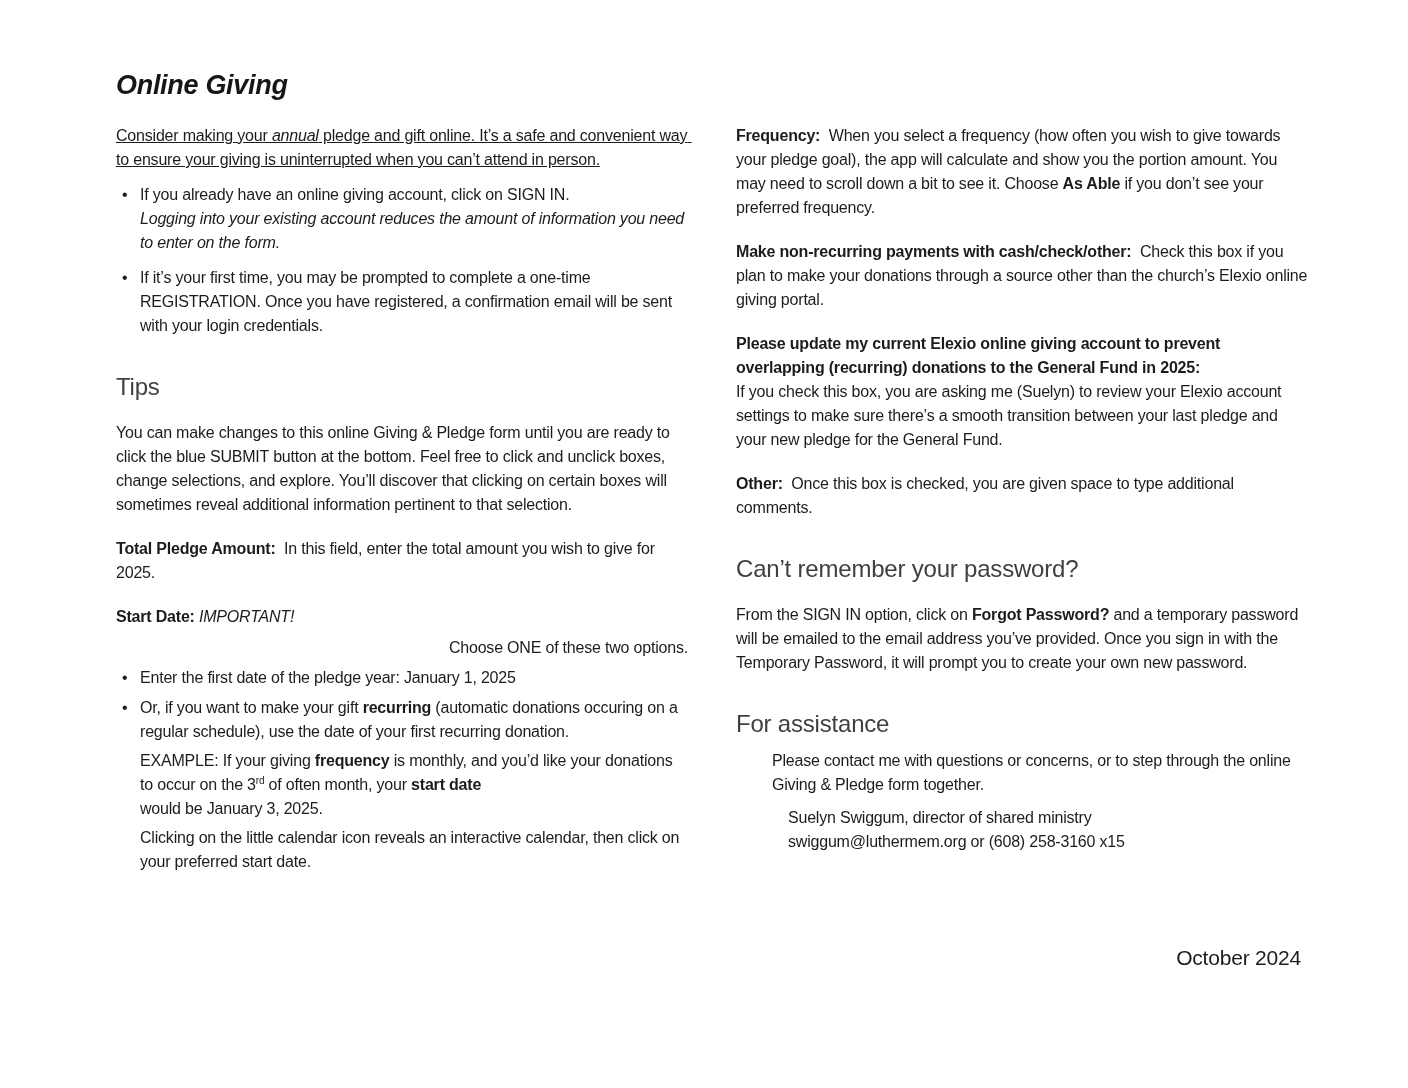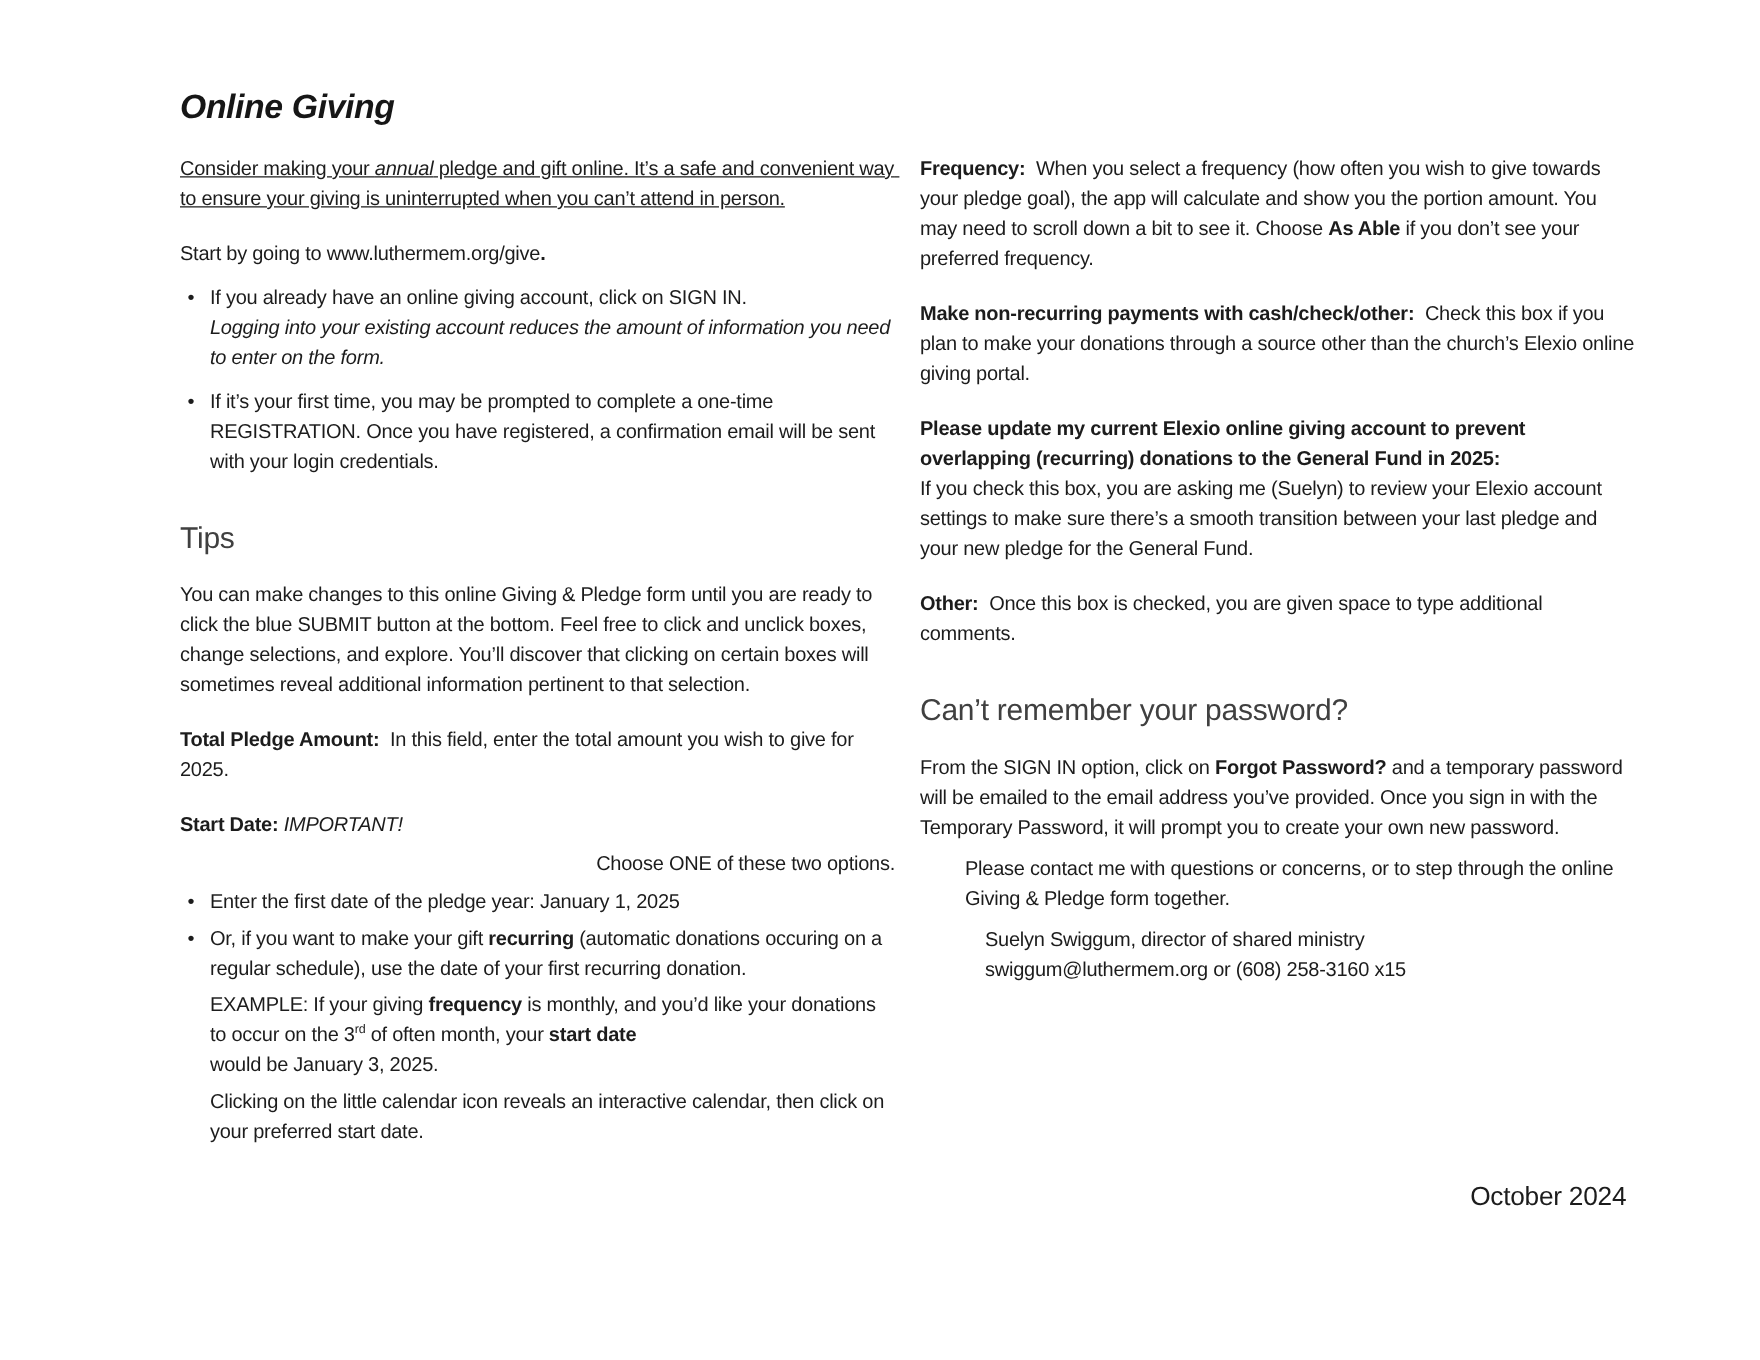--- a/index.html
+++ b/index.html
@@ -12,21 +12,21 @@
     overflow: hidden;
   }
   .page { position: absolute; inset: 0; background: #ffffff; }
   .col {
     position: absolute;
     width: 572px;
     font-size: 16px;
     line-height: 24px;
     letter-spacing: -0.2px;
   }
-  .col-left  { left: 116px; top: 68px; margin-left: 28px; }
+  .col-left  { left: 116px; top: 68px; }
   .col-right { left: 736px; top: 124px; }
 
   .block { margin: 0; white-space: pre-wrap; }
   .col > .block:first-child { margin-top: 0; }
 
   .title {
     font-size: 27px; line-height: 34px;
     font-weight: bold; font-style: italic;
     letter-spacing: -0.3px;
     color: #161616;
@@ -63,37 +63,37 @@
     letter-spacing: -0.2px;
   }
 </style>
 </head>
 <body>
 
 <div class="page">
   <div class="col col-left">
       <div class="block title"><span class="">Online Giving</span></div>
       <div class="block para"><span class="">Consider making your </span><span class="i">annual</span><span class=""> pledge and gift online. It’s a safe and convenient way to ensure your giving is uninterrupted when you can’t attend in person.</span></div>
-      <div class="block para"><span class="">Start by going to www.luthermem.org/give</span><span class="b">.</span></div>
       <div class="block bullet"><span class="marker">•</span><span class="">If you already have an online giving account, click on SIGN IN.</span><br><span class="i">Logging into your existing account reduces the amount of information you need to enter on the form.</span></div>
       <div class="block bullet"><span class="marker">•</span><span class="">If it’s your first time, you may be prompted to complete a one-time REGISTRATION. Once you have registered, a confirmation email will be sent with your login credentials.</span></div>
       <div class="block heading"><span class="">Tips</span></div>
       <div class="block para"><span class="">You can make changes to this online Giving &amp; Pledge form until you are ready to click the blue SUBMIT button at the bottom. Feel free to click and unclick boxes, change selections, and explore. You’ll discover that clicking on certain boxes will sometimes reveal additional information pertinent to that selection.</span></div>
       <div class="block para"><span class="b">Total Pledge Amount:</span><span class="">  In this field, enter the total amount you wish to give for 2025.</span></div>
       <div class="block para"><span class="b">Start Date:</span><span class=""> </span><span class="i">IMPORTANT!</span></div>
       <div class="block para para-tight"><span class="">Choose ONE of these two options.</span></div>
       <div class="block bullet bullet-tight"><span class="marker">•</span><span class="">Enter the first date of the pledge year: January 1, 2025</span></div>
       <div class="block bullet bullet-tight"><span class="marker">•</span><span class="">Or, if you want to make your gift </span><span class="b">recurring</span><span class=""> (automatic donations occuring on a regular schedule), use the date of your first recurring donation.</span></div>
       <div class="block example"><span class="">EXAMPLE: If your giving </span><span class="b">frequency</span><span class=""> is monthly, and you’d like your donations to occur on the 3</span><span class="sup">rd</span><span class=""> of often month, your </span><span class="b">start date</span><br><span class="">would be January 3, 2025.</span></div>
       <div class="block example"><span class="">Clicking on the little calendar icon reveals an interactive calendar, then click on your preferred start date.</span></div>
     </div>
   <div class="col col-right">
       <div class="block para"><span class="b">Frequency:</span><span class="">  When you select a frequency (how often you wish to give towards your pledge goal), the app will calculate and show you the portion amount. You may need to scroll down a bit to see it. Choose </span><span class="b">As Able</span><span class=""> if you don’t see your preferred frequency.</span></div>
       <div class="block para"><span class="b">Make non-recurring payments with cash/check/other:</span><span class="">  Check this box if you plan to make your donations through a source other than the church’s Elexio online giving portal.</span></div>
       <div class="block para"><span class="b">Please update my current Elexio online giving account to prevent overlapping (recurring) donations to the General Fund in 2025:</span><br><span class="">If you check this box, you are asking me (Suelyn) to review your Elexio account settings to make sure there’s a smooth transition between your last pledge and your new pledge for the General Fund.</span></div>
       <div class="block para"><span class="b">Other:</span><span class="">  Once this box is checked, you are given space to type additional comments.</span></div>
       <div class="block heading"><span class="">Can’t remember your password?</span></div>
       <div class="block para"><span class="">From the SIGN IN option, click on </span><span class="b">Forgot Password?</span><span class=""> and a temporary password will be emailed to the email address you’ve provided. Once you sign in with the Temporary Password, it will prompt you to create your own new password.</span></div>
+      <div class="block heading"><span class="">For assistance</span></div>
       <div class="block para para-snug"><span class="">Please contact me with questions or concerns, or to step through the online Giving &amp; Pledge form together.</span></div>
       <div class="block contact"><span class="">Suelyn Swiggum, director of shared ministry</span><br><span class="">swiggum@luthermem.org or (608) 258-3160 x15</span></div>
     </div>
   <div class="footer">October 2024</div>
 </div>
 
 </body></html>

